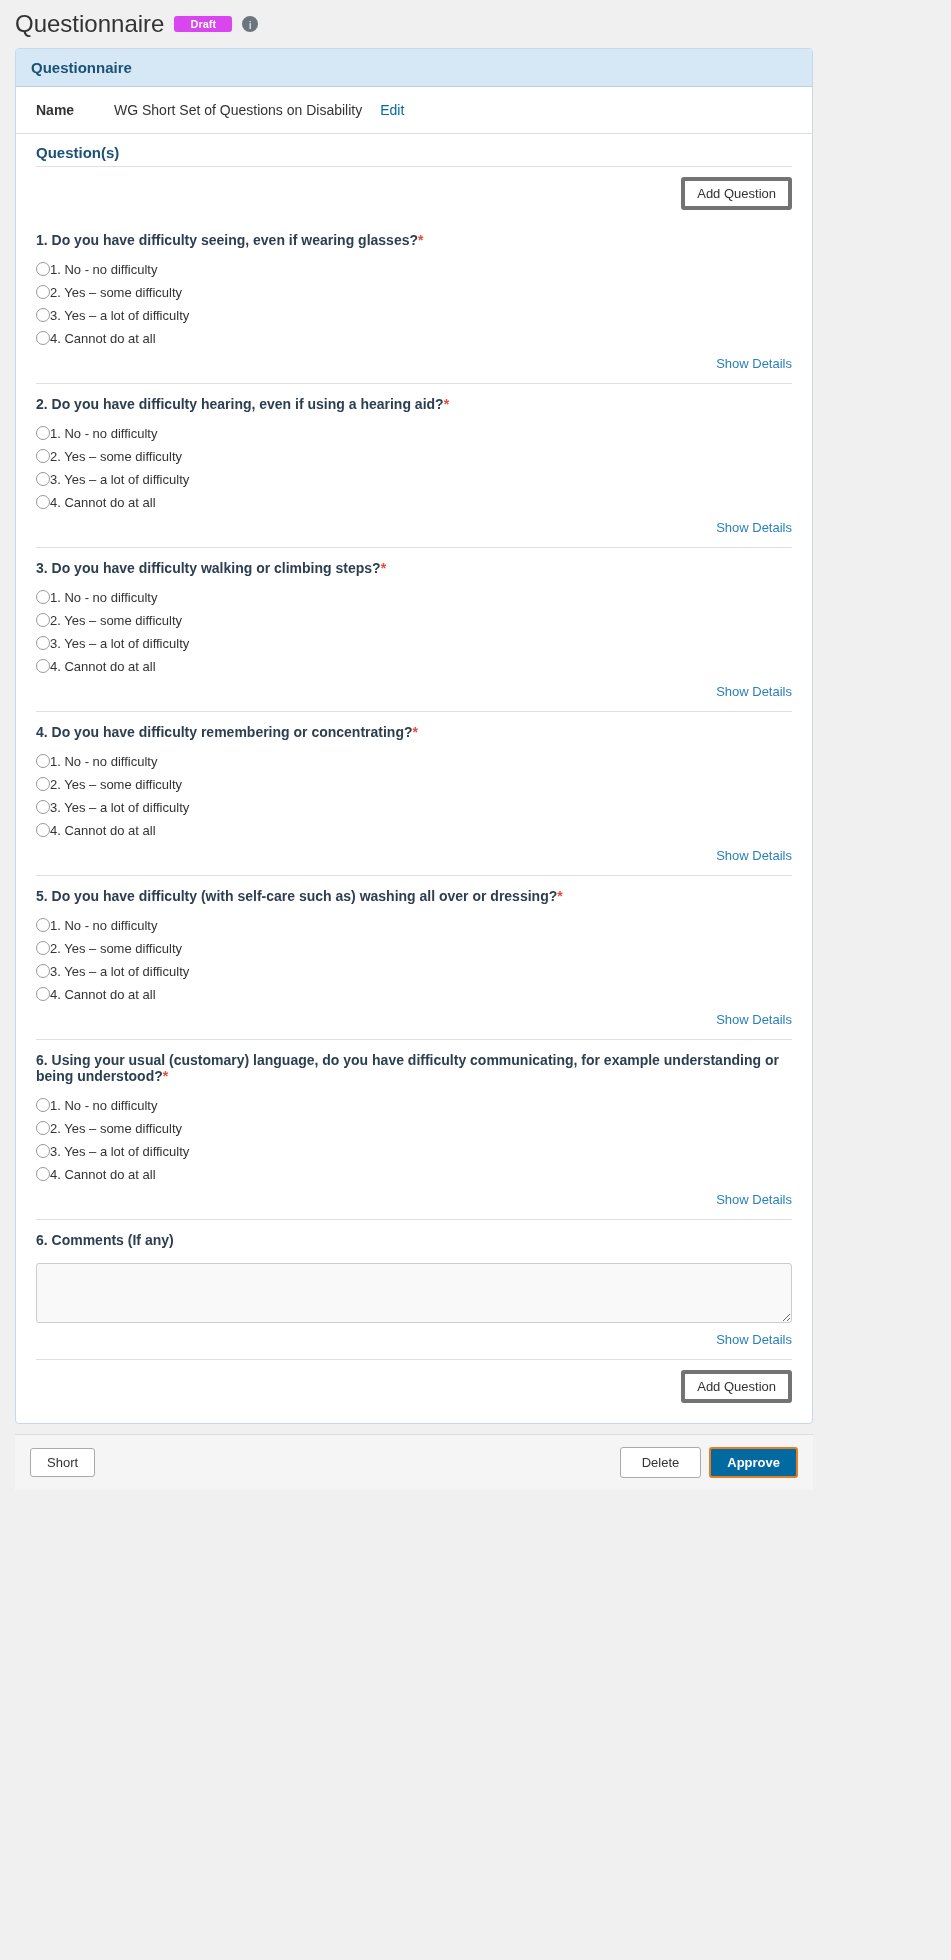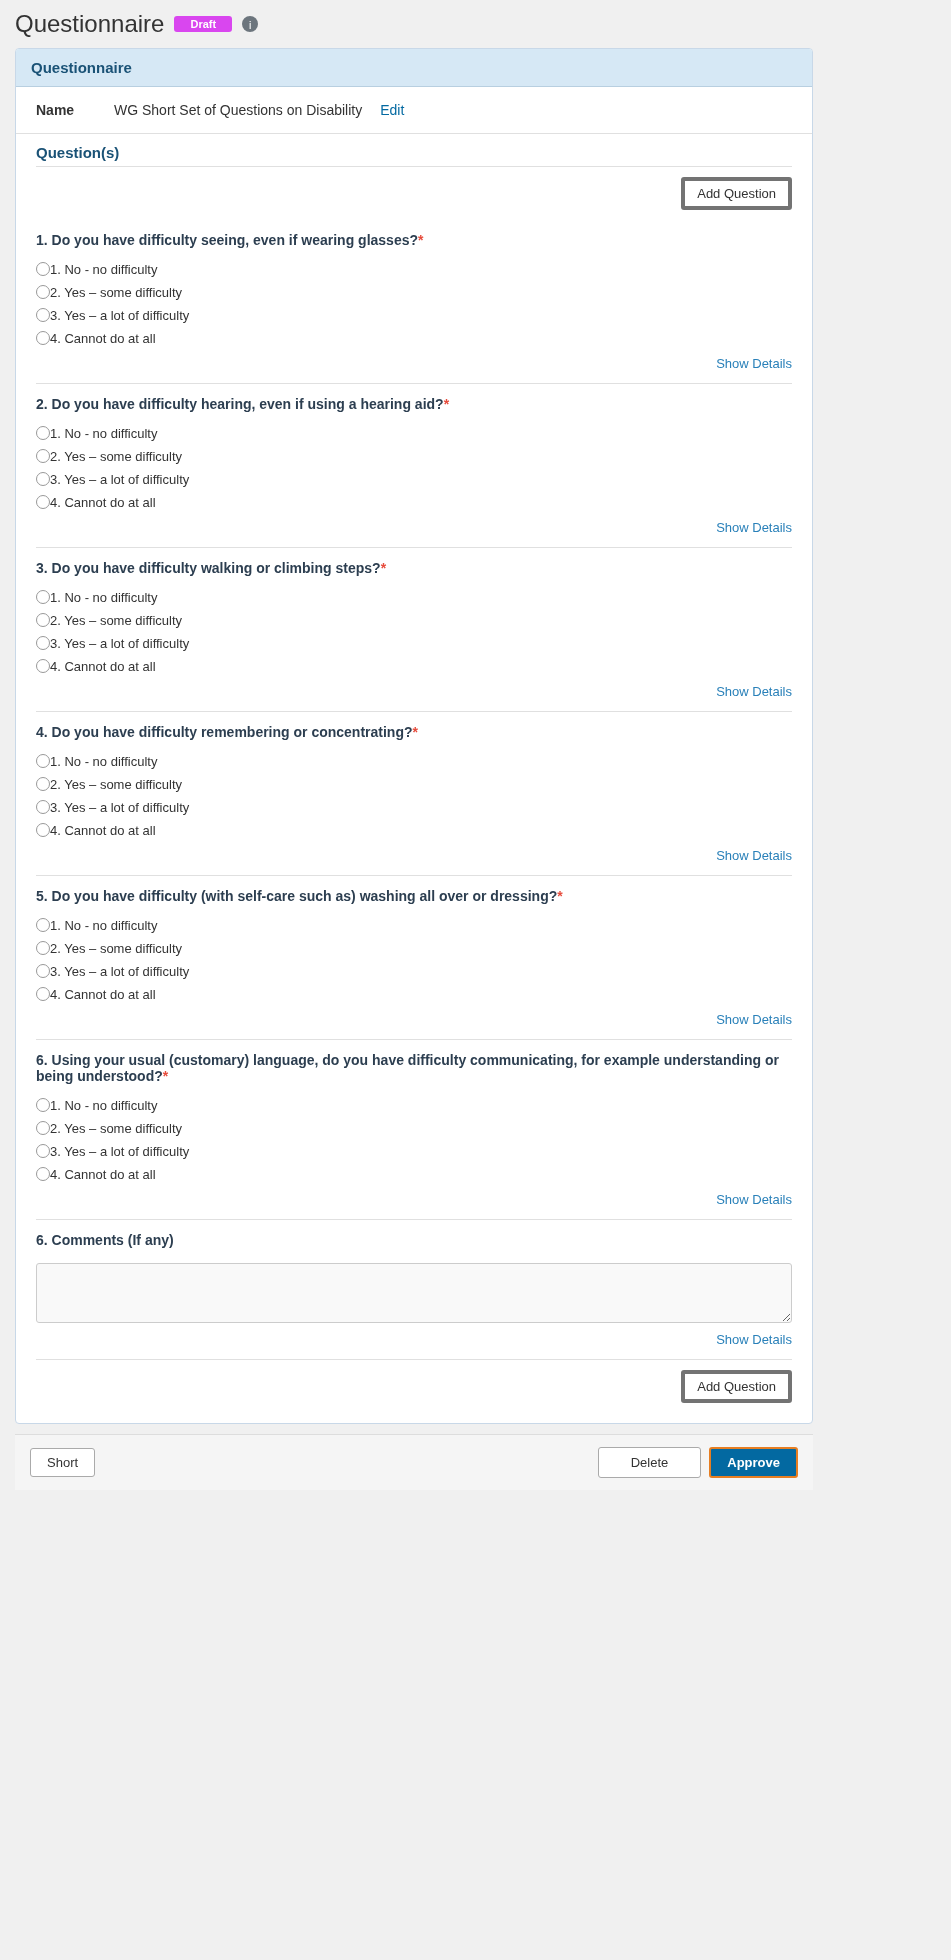--- a/index.html
+++ b/index.html
@@ -37,21 +37,21 @@
     .option-label { color: #333; font-size: 13px; }
 
     .show-details-row { display: flex; justify-content: flex-end; padding: 6px 0 4px 0; }
     .show-details-link { color: #2980b9; text-decoration: none; font-size: 13px; cursor: pointer; }
 
     .comment-textarea { width: 100%; height: 60px; border: 1px solid #ccc; border-radius: 3px; resize: vertical; background: #f9f9f9; margin-top: 5px; }
 
     .bottom-toolbar { display: flex; justify-content: space-between; align-items: center; padding: 12px 15px; background: #f5f5f5; border-top: 1px solid #ddd; margin-top: 10px; }
     .back-btn { background: #fff; border: 1px solid #aaa; color: #333; padding: 6px 16px; font-size: 13px; border-radius: 3px; cursor: pointer; }
     .right-btns { display: flex; gap: 8px; }
-    .delete-btn { background: #fff; border: 1px solid #aaa; color: #333; padding: 6px 32px; font-size: 13px; border-radius: 3px; cursor: pointer; }
+    .delete-btn { background: #fff; border: 1px solid #aaa; color: #333; padding: 6px 21px; font-size: 13px; border-radius: 3px; cursor: pointer; }
     .approve-btn { background: #0369a1; border: 2px solid #e67e22; color: #fff; padding: 6px 16px; font-size: 13px; border-radius: 3px; cursor: pointer; font-weight: bold; }
 
     .divider { border: none; border-top: 1px solid #e0e0e0; margin: 0; }
   </style>
 </head>
 <body>
 
 <div class="page-wrapper">
 
   <div class="page-title-row">

